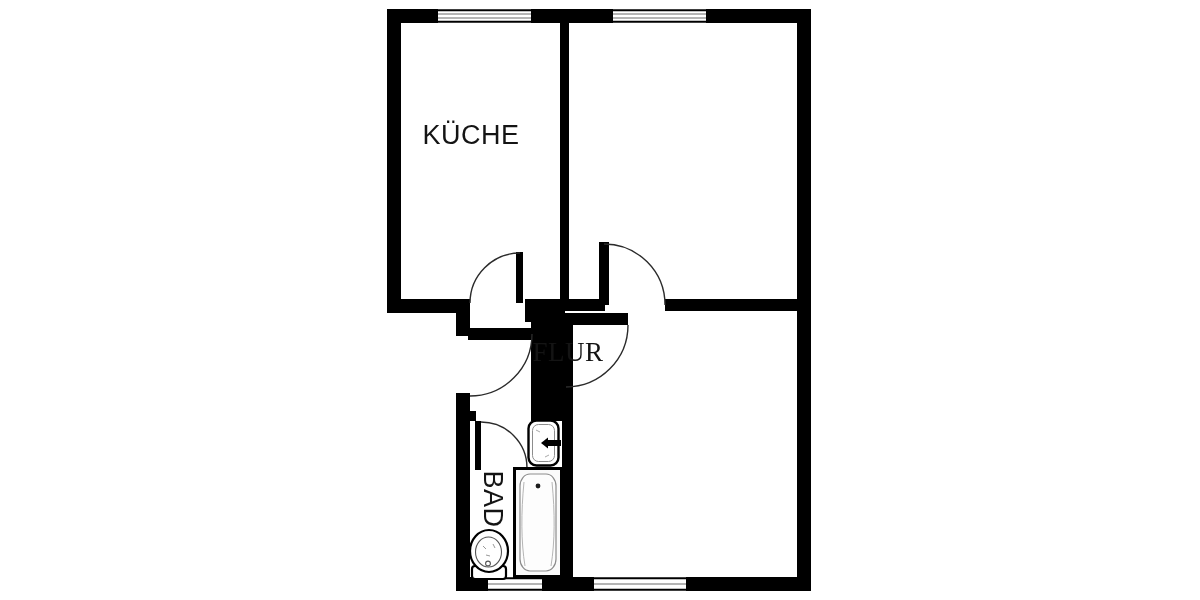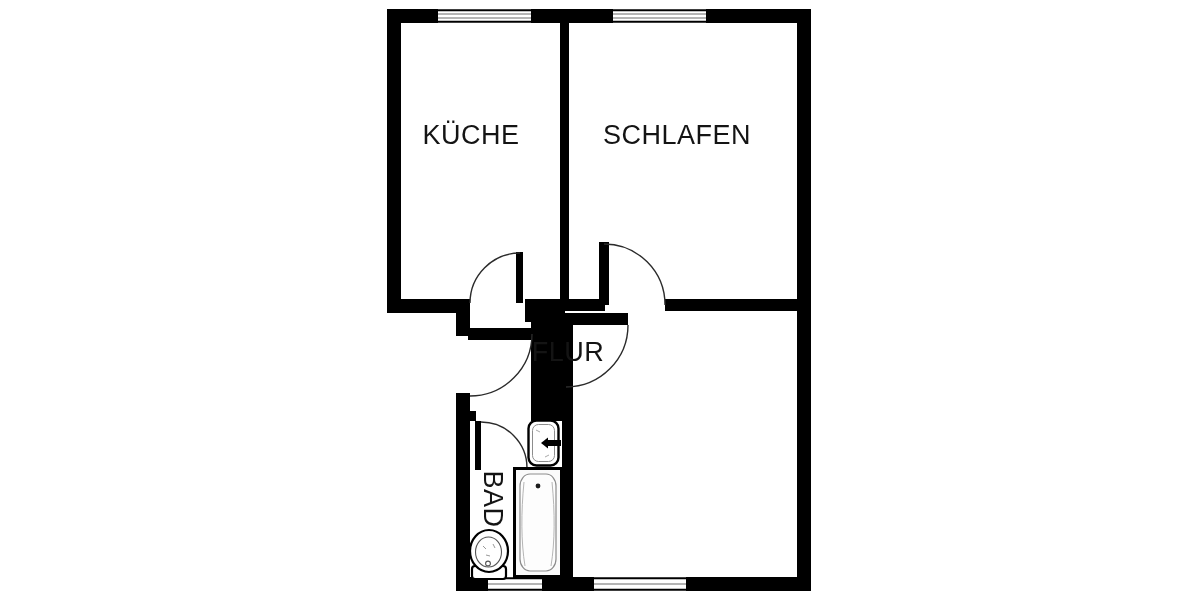--- a/index.html
+++ b/index.html
@@ -103,16 +103,15 @@
         <rect x="472" y="566" width="34" height="13" rx="3" ry="3" fill="#ffffff" stroke="#000000" stroke-width="2.2"></rect>
         <ellipse cx="489" cy="551" rx="19" ry="21" fill="#ffffff" stroke="#000000" stroke-width="2.2"></ellipse>
         <ellipse cx="488.5" cy="552" rx="13" ry="15" fill="none" stroke="#555555" stroke-width="1.1"></ellipse>
         <circle cx="488" cy="563.5" r="2.4" fill="none" stroke="#555555" stroke-width="1.1"></circle>
         <path d="M483,546 l3,3 M493,544 l2,4 M486,555 l4,1" stroke="#999999" stroke-width="1" fill="none"></path>
       </g>
     </g>
   </svg>
 
   <div class="room-label" style="left:471px; top:135px;">KÜCHE</div>
-  <div class="room-label" style="left:677px; top:135px;">SCHLAFEN</div>
-  <div class="room-label" style="left:568px; top:352px;">FLUR</div>
+  <div class="room-label" style="left:568px; top:352px;font-family:Liberation Serif, serif;">FLUR</div>
   <div class="room-label rot90" style="left:492px; top:499px;">BAD</div>
 </div>
 
 </body></html>

